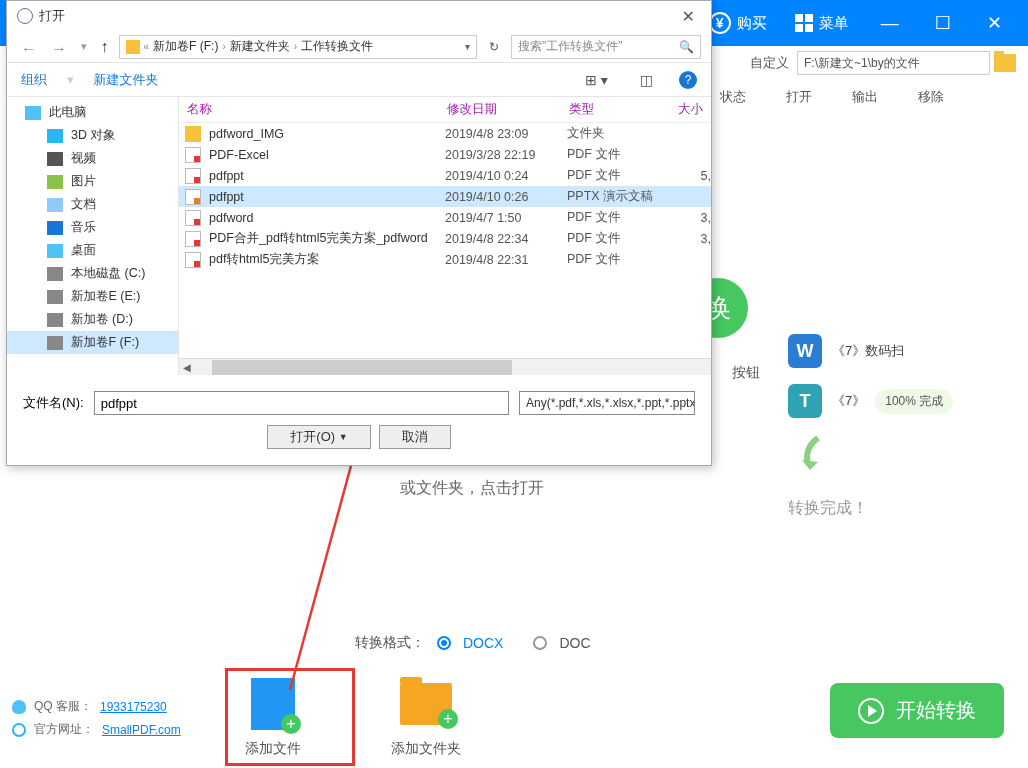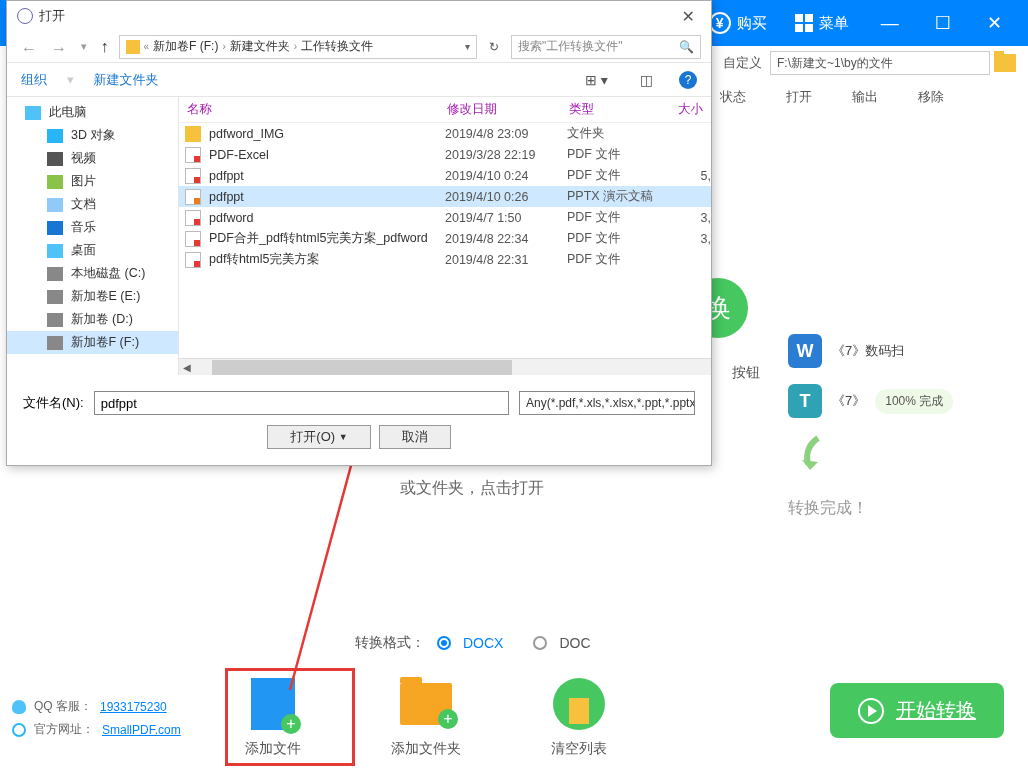--- a/index.html
+++ b/index.html
@@ -9,21 +9,21 @@
 .app { position: absolute; inset: 0; background: #fff; }
 .app-titlebar { height: 46px; background: #0084ff; display: flex; align-items: center; justify-content: flex-end; padding: 0 8px; gap: 0; }
 .app-titlebar .tbtn { display: flex; align-items: center; gap: 6px; color: #fff; font-size: 15px; padding: 0 14px; height: 100%; }
 .yen-circle { width: 22px; height: 22px; border: 2px solid #fff; border-radius: 50%; display: flex; align-items: center; justify-content: center; font-size: 14px; font-weight: bold; }
 .menu-grid { display: grid; grid-template-columns: 1fr 1fr; gap: 2px; width: 18px; height: 18px; }
 .menu-grid span { background: #fff; }
 .win-btn { padding: 0 18px; color: #fff; font-size: 18px; height: 100%; display: flex; align-items: center; }
 
 .app-toolbar { height: 34px; display: flex; align-items: center; font-size: 13px; color: #555; }
 .app-toolbar .spacer { flex: 1; }
-.output-path { border: 1px solid #ccc; height: 24px; width: 220px; margin-left: 8px; font-size: 12px; padding: 0 6px; display: flex; align-items: center; color: #555; }
+.output-path { border: 1px solid #ccc; height: 24px; width: 193px; margin-left: 8px; font-size: 12px; padding: 0 6px; display: flex; align-items: center; color: #555; }
 .folder-ic { width: 22px; height: 18px; background: #f6c23e; margin-left: 4px; position: relative; }
 .folder-ic::before { content: ""; position: absolute; top: -3px; left: 0; width: 10px; height: 3px; background: #f6c23e; }
 
 .app-headers { display: flex; height: 34px; align-items: center; font-size: 13px; color: #555; padding-left: 720px; gap: 40px; }
 
 .app-main { position: relative; height: calc(100% - 46px - 34px - 34px - 140px); }
 
 .convert-badge { position: absolute; right: 280px; top: 164px; width: 60px; height: 60px; background: #46c760; border-radius: 50%; color: #fff; display: flex; align-items: center; justify-content: center; font-size: 26px; }
 .drop-hint { position: absolute; left: 400px; top: 360px; font-size: 16px; color: #666; line-height: 28px; text-align: center; }
 
@@ -48,21 +48,21 @@
 .action-ic { width: 56px; height: 56px; display: flex; align-items: center; justify-content: center; position: relative; }
 .file-ic { width: 44px; height: 52px; background: #2196f3; position: relative; }
 .file-ic::after { content: "+"; position: absolute; bottom: -4px; right: -6px; background: #46c760; color: #fff; width: 20px; height: 20px; border-radius: 50%; font-size: 16px; display: flex; align-items: center; justify-content: center; }
 .folder-ac { width: 52px; height: 42px; background: #f6a623; position: relative; border-radius: 2px; }
 .folder-ac::before { content: ""; position: absolute; top: -6px; left: 0; width: 22px; height: 6px; background: #f6a623; border-radius: 2px 2px 0 0;}
 .folder-ac::after { content: "+"; position: absolute; bottom: -4px; right: -6px; background: #46c760; color: #fff; width: 20px; height: 20px; border-radius: 50%; font-size: 16px; display: flex; align-items: center; justify-content: center; }
 .broom-ic { width: 52px; height: 52px; border-radius: 50%; background: #46c760; position: relative; overflow: hidden; }
 .broom-ic::after { content: ""; position: absolute; width: 20px; height: 26px; background: #f6c23e; bottom: 6px; left: 16px; }
 .highlight-box { position: absolute; left: 225px; bottom: 2px; width: 130px; height: 98px; border: 3px solid #e53935; }
 
-.start-btn { position: absolute; right: 24px; bottom: 30px; background: #46c760; color: #fff; font-size: 20px; padding: 14px 28px; border-radius: 8px; display: flex; align-items: center; gap: 12px; text-decoration: underline; }
+.start-btn { position: absolute; right: 24px; bottom: 30px; background: #46c760; color: #fff; font-size: 20px; padding: 14px 28px; border-radius: 8px; display: flex; align-items: center; gap: 12px; }
 .start-btn .play { width: 26px; height: 26px; border: 2px solid #fff; border-radius: 50%; display: flex; align-items: center; justify-content: center; }
 .start-btn .play::after { content: ""; border-left: 9px solid #fff; border-top: 6px solid transparent; border-bottom: 6px solid transparent; margin-left: 2px; }
 
 .side-info { position: absolute; left: 12px; bottom: 24px; font-size: 12px; color: #666; }
 .side-info a { color: #0084ff; text-decoration: underline; }
 .side-info .row { display: flex; align-items: center; gap: 8px; margin-bottom: 6px; }
 .qq-ic { width: 14px; height: 14px; background: #4fc3f7; border-radius: 50% 50% 40% 40%; }
 .ie-ic { width: 14px; height: 14px; border: 2px solid #29b6f6; border-radius: 50%; position: relative; }
 
 
@@ -215,26 +215,20 @@
             <div class="file-ic"></div>
           </div>
         <span>添加文件</span>
       </div>
       <div class="action-btn">
         <div class="action-ic">
             <div class="folder-ac"></div>
           </div>
         <span>添加文件夹</span>
       </div>
-      <div class="action-btn">
-        <div class="action-ic">
-            <div class="broom-ic"></div>
-          </div>
-        <span>清空列表</span>
-      </div>
     </div>
     <div class="highlight-box"></div>
     <div class="start-btn">
       <span class="play"></span>
       <span>开始转换</span>
     </div>
   </div>
 
   <div class="side-info">
     <div class="row">

